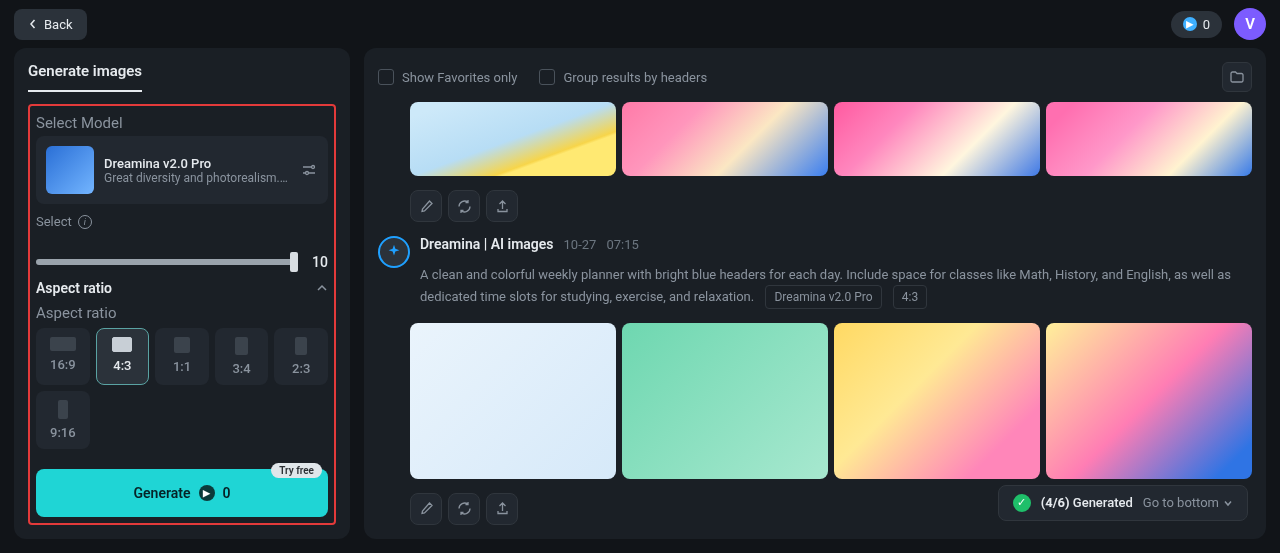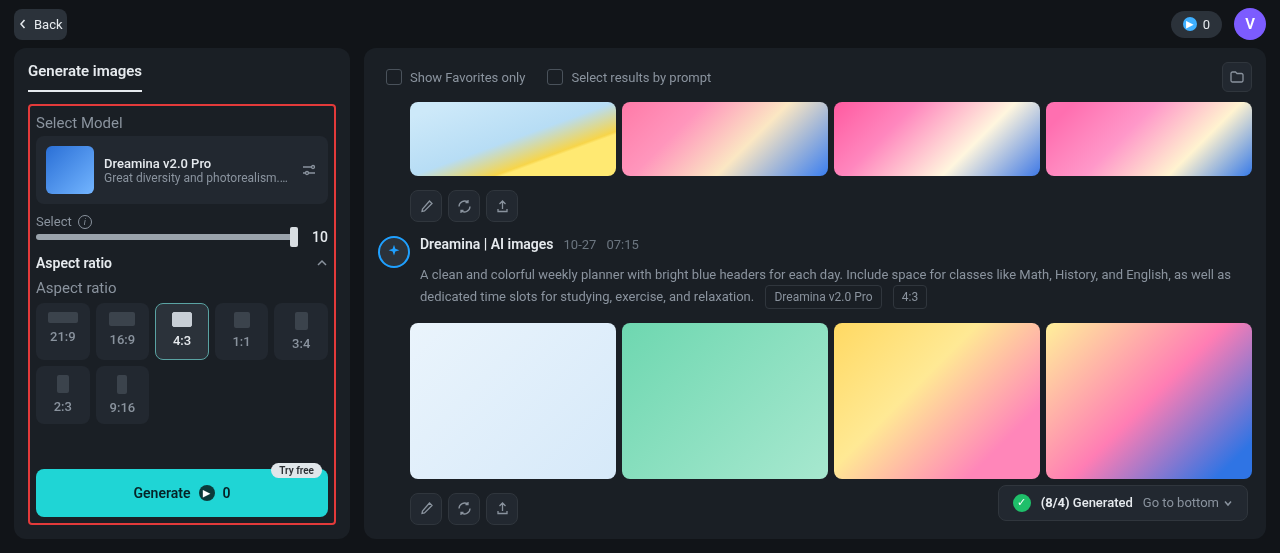--- a/index.html
+++ b/index.html
@@ -11,21 +11,21 @@
   --txt-dim:#8a939e;
   --txt-dim2:#6c7680;
   --accent:#1fd5d5;
   --accent2:#7c5cff;
   --red:#e33a3a;
   --border:#30363d;
 }
 *{box-sizing:border-box;font-family:-apple-system,BlinkMacSystemFont,"Segoe UI",Roboto,Arial,sans-serif;}
 body{margin:0;background:var(--bg);color:var(--txt);font-size:13px;width:1280px;height:553px;overflow:hidden;}
 .topbar{display:flex;align-items:center;justify-content:space-between;padding:8px 14px;}
-.back-btn{display:flex;align-items:center;gap:6px;background:var(--panel3);border:none;color:var(--txt);padding:8px 4px;border-radius:8px;cursor:pointer;font-size:13px;}
+.back-btn{display:flex;align-items:center;gap:6px;background:var(--panel3);border:none;color:var(--txt);padding:8px 14px;border-radius:8px;cursor:pointer;font-size:13px;}
 .top-right{display:flex;align-items:center;gap:12px;}
 .credits{display:flex;align-items:center;gap:6px;background:var(--panel3);padding:6px 12px;border-radius:16px;font-size:13px;}
 .credits .coin{width:14px;height:14px;border-radius:50%;background:#3fb0ff;display:flex;align-items:center;justify-content:center;color:#fff;font-size:9px;font-weight:bold;}
 .avatar{width:32px;height:32px;border-radius:50%;background:var(--accent2);display:flex;align-items:center;justify-content:center;color:#fff;font-weight:600;font-size:15px;}
 .main{display:flex;gap:14px;padding:0 14px 14px;}
 .sidebar{width:336px;background:var(--panel);border-radius:12px;padding:14px;display:flex;flex-direction:column;position:relative;}
 .sidebar h2{margin:0 0 12px;font-size:15px;font-weight:600;color:var(--txt);padding-bottom:10px;border-bottom:2px solid var(--txt);display:inline-block;width:fit-content;}
 .redbox{border:2px solid var(--red);border-radius:4px;padding:8px 6px 6px;display:flex;flex-direction:column;gap:10px;flex:1;}
 .section-label{color:var(--txt-dim);font-size:15px;margin-bottom:4px;}
 .model-card{display:flex;align-items:center;gap:10px;background:var(--panel2);padding:10px;border-radius:8px;}
@@ -48,21 +48,21 @@
 .ar-btn.sel{border-color:#5aa3a3;background:var(--panel3);color:var(--txt);}
 .ar-shape{background:#3b434c;border-radius:2px;}
 .ar-btn.sel .ar-shape{background:#c8cfd6;border:1px solid #c8cfd6;}
 .ar-21-9{width:30px;height:11px;} .ar-16-9{width:26px;height:14px;} .ar-3-2{width:22px;height:14px;} .ar-4-3{width:20px;height:15px;} .ar-1-1{width:16px;height:16px;} .ar-3-4{width:13px;height:18px;} .ar-2-3{width:12px;height:18px;} .ar-9-16{width:10px;height:19px;}
 .ar-label{font-size:13px;font-weight:500;}
 .gen-btn{position:relative;background:var(--accent);color:#062327;border:none;border-radius:8px;padding:16px 0;font-size:14px;font-weight:600;display:flex;align-items:center;justify-content:center;gap:8px;cursor:pointer;}
 .gen-btn .coin{width:16px;height:16px;border-radius:50%;background:#0c3a3a;color:#fff;display:flex;align-items:center;justify-content:center;font-size:9px;font-weight:bold;}
 .badge-try{position:absolute;right:6px;top:-6px;background:#e0e6ea;color:#2b2f33;font-size:10px;font-weight:600;padding:2px 8px;border-radius:8px;}
 .content{flex:1;background:var(--panel);border-radius:12px;padding:14px;display:flex;flex-direction:column;overflow:hidden;}
 .content-top{display:flex;align-items:center;justify-content:space-between;margin-bottom:10px;}
-.filters{display:flex;align-items:flex-start;gap:22px;margin-left:8px;}
+.filters{display:flex;align-items:flex-start;gap:22px;}
 .chk{display:flex;align-items:center;gap:8px;color:var(--txt-dim);cursor:pointer;}
 .chk-box{width:16px;height:16px;border:1px solid #4a525b;border-radius:3px;}
 .folder-btn{width:30px;height:30px;border-radius:6px;background:var(--panel2);border:1px solid var(--border);display:flex;align-items:center;justify-content:center;color:var(--txt-dim);cursor:pointer;}
 .results{flex:1;overflow-y:auto;display:flex;flex-direction:column;gap:14px;}
 .img-row{display:flex;gap:6px;padding-left:32px;}
 .img-row.partial .thumb{height:74px;}
 .thumb{width:206px;height:156px;border-radius:8px;background:#3e4650;flex-shrink:0;}
 .thumb.planner1{background:linear-gradient(160deg,#cde9f9 10%,#b7ddf5 50%,#f7d54a 70%,#ffe972 72%);}
 .thumb.planner2{background:linear-gradient(135deg,#ff7aa8 0%,#ff96bc 30%,#fbe7c3 60%,#3a7ef0 100%);}
 .thumb.planner3{background:linear-gradient(135deg,#ff5aa0 0%,#ff87be 30%,#fff6de 65%,#3f79e6 100%);}
@@ -127,42 +127,38 @@
               <circle cx="7" cy="12" r="1.5"></circle>
             </svg>
         </div>
       </div>
 
       <div>
         <div class="quality-row">
           <span>Select</span>
           <span class="info-icon">i</span>
         </div>
-        <div class="slider-row" style="margin-top:0;">
+        <div class="slider-row" style="margin-top:25px;">
           <div class="slider-track">
             <div class="slider-fill"></div>
             <div class="slider-thumb"></div>
           </div>
           <span class="slider-val">10</span>
         </div>
       </div>
 
       <div>
         <div class="ar-header">
           <span>Aspect ratio</span>
           <svg class="chev" width="12" height="12" viewBox="0 0 12 12" fill="none" stroke="currentColor" stroke-width="1.5">
               <path d="M2 8l4-4 4 4"></path>
             </svg>
         </div>
         <div class="section-label" style="margin-top:8px;">Aspect ratio</div>
         <div class="ar-grid" style="margin-top:6px;">
-          <button class="ar-btn">
-              <span class="ar-shape ar-21-9"></span>
-              <span class="ar-label">21:9</span>
-            </button>
           <button class="ar-btn">
               <span class="ar-shape ar-16-9"></span>
               <span class="ar-label">16:9</span>
             </button>
           <button class="ar-btn sel">
               <span class="ar-shape ar-4-3"></span>
               <span class="ar-label">4:3</span>
             </button>
           <button class="ar-btn">
               <span class="ar-shape ar-1-1"></span>
@@ -194,21 +190,21 @@
 
   <section class="content" style="position:relative;">
     <div class="content-top">
       <div class="filters">
         <label class="chk">
           <span class="chk-box"></span>
           <span>Show Favorites only</span>
         </label>
         <label class="chk">
           <span class="chk-box"></span>
-          <span>Select results by prompt</span>
+          <span>Group results by headers</span>
         </label>
       </div>
       <button class="folder-btn">
         <svg width="16" height="16" viewBox="0 0 16 16" fill="none" stroke="currentColor" stroke-width="1.3">
             <path d="M2 4.5A1.5 1.5 0 013.5 3h3l1.5 1.5h4.5A1.5 1.5 0 0114 6v5.5a1.5 1.5 0 01-1.5 1.5h-9A1.5 1.5 0 012 11.5v-7z"></path>
           </svg>
       </button>
     </div>
 
     <div class="results">
@@ -276,21 +272,21 @@
         <button class="action-btn">
             <svg width="15" height="15" viewBox="0 0 15 15" fill="none" stroke="currentColor" stroke-width="1.3">
               <path d="M7.5 10V2M4.5 5l3-3 3 3M3 10v2.5h9V10"></path>
             </svg>
           </button>
       </div>
     </div>
 
     <div class="status-bar">
       <span class="ok">✓</span>
-      <span class="st"><span class="cnt">(8/4)</span> <span>Generated</span></span>
+      <span class="st"><span class="cnt">(4/6)</span> <span>Generated</span></span>
       <span class="go">
         <span>Go to bottom</span>
         <svg width="10" height="10" viewBox="0 0 10 10" fill="none" stroke="currentColor" stroke-width="1.5">
             <path d="M2 3.5L5 7l3-3.5"></path>
           </svg>
       </span>
     </div>
   </section>
 </div>
 

